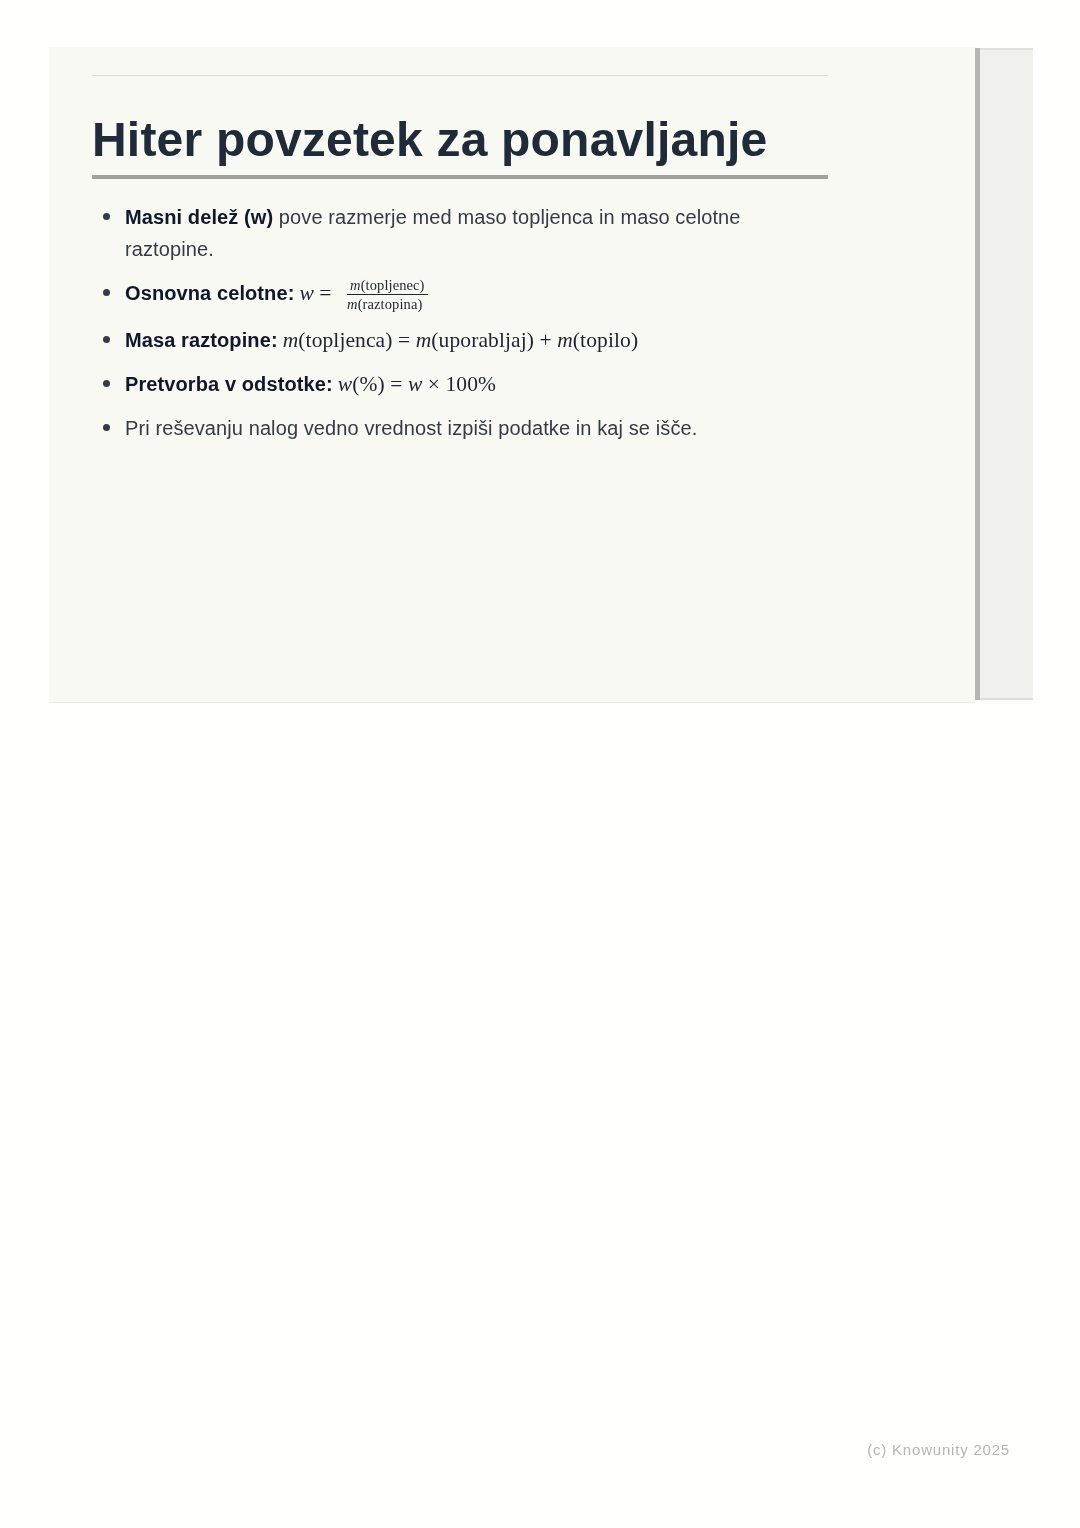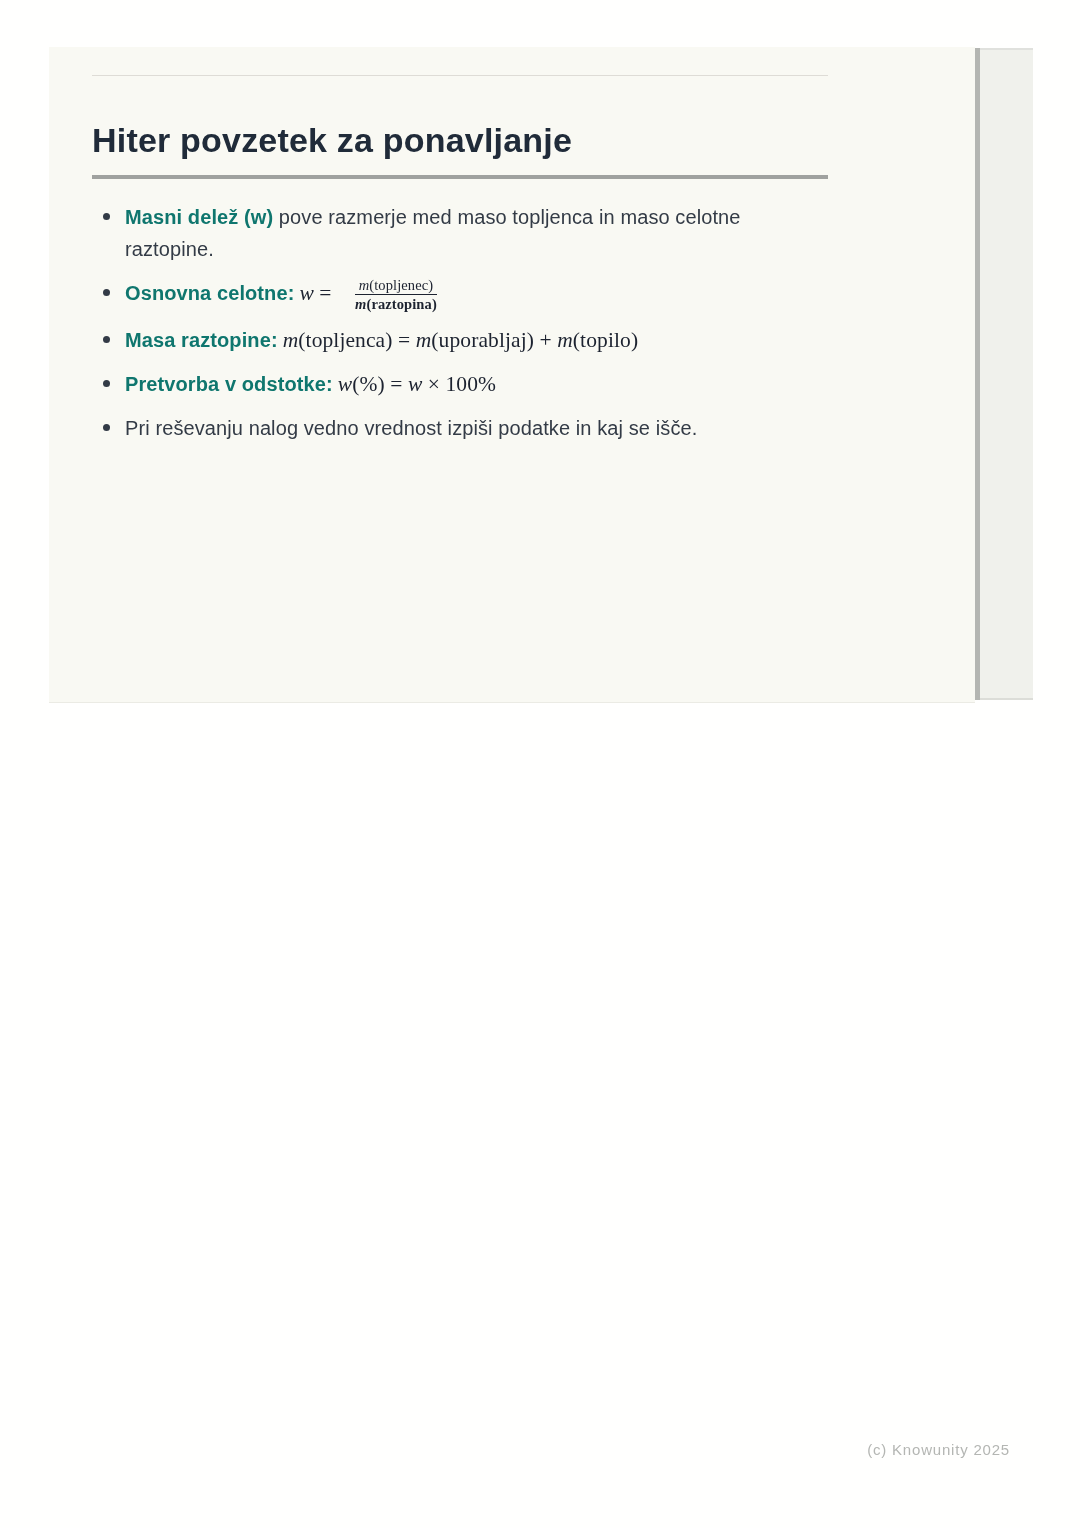--- a/index.html
+++ b/index.html
@@ -48,59 +48,59 @@
 
   .divider {
     border: none;
     height: 1px;
     background: #dedcd6;
     margin-top: 28px;
   }
 
   .heading {
     margin-top: 42px;
-    font-size: 34px;
+    font-size: 48px;
     line-height: 44px;
     font-weight: bold;
     color: #202b39;
     letter-spacing: 0.2px;
   }
   .heading-rule {
     border: none;
     height: 4px;
     background: #a0a29f;
     margin-top: 13px;
   }
 
   .summary-list { padding-top: 22px; }
   .summary-list li + li { margin-top: 12px; }
 
-  .lbl { font-weight: bold; color: #0f766e; margin-top: 28px; }
+  .lbl { font-weight: bold; color: #0f172a; margin-top: 28px; }
 
   .math {
     font-family: "Liberation Serif", serif;
     color: #1d2330;
     font-size: 21.5px;
     margin-left: 5px;
   }
   .mvar { font-style: italic; }
   .frac {
     display: inline-block;
-    text-align: center;
+    text-align: left;
     vertical-align: -9px;
     font-size: 14.5px;
     line-height: 16px;
-    margin-left: 18px;
+    margin-left: 10px;
   }
   .frac-num {
     display: block;
     padding: 0 3px 1px;
     border-bottom: 1.4px solid #1d2330;
   }
-  .frac-den { display: block; padding-top: 1px; font-weight: bold; }
+  .frac-den { display: block; padding-top: 1px; }
 
   
   .page-edge-shadow {
     position: absolute;
     left: 975px; top: 48px;
     width: 5px; height: 652px;
     background: #b4b6b2;
   }
   .next-page-preview {
     position: absolute;

